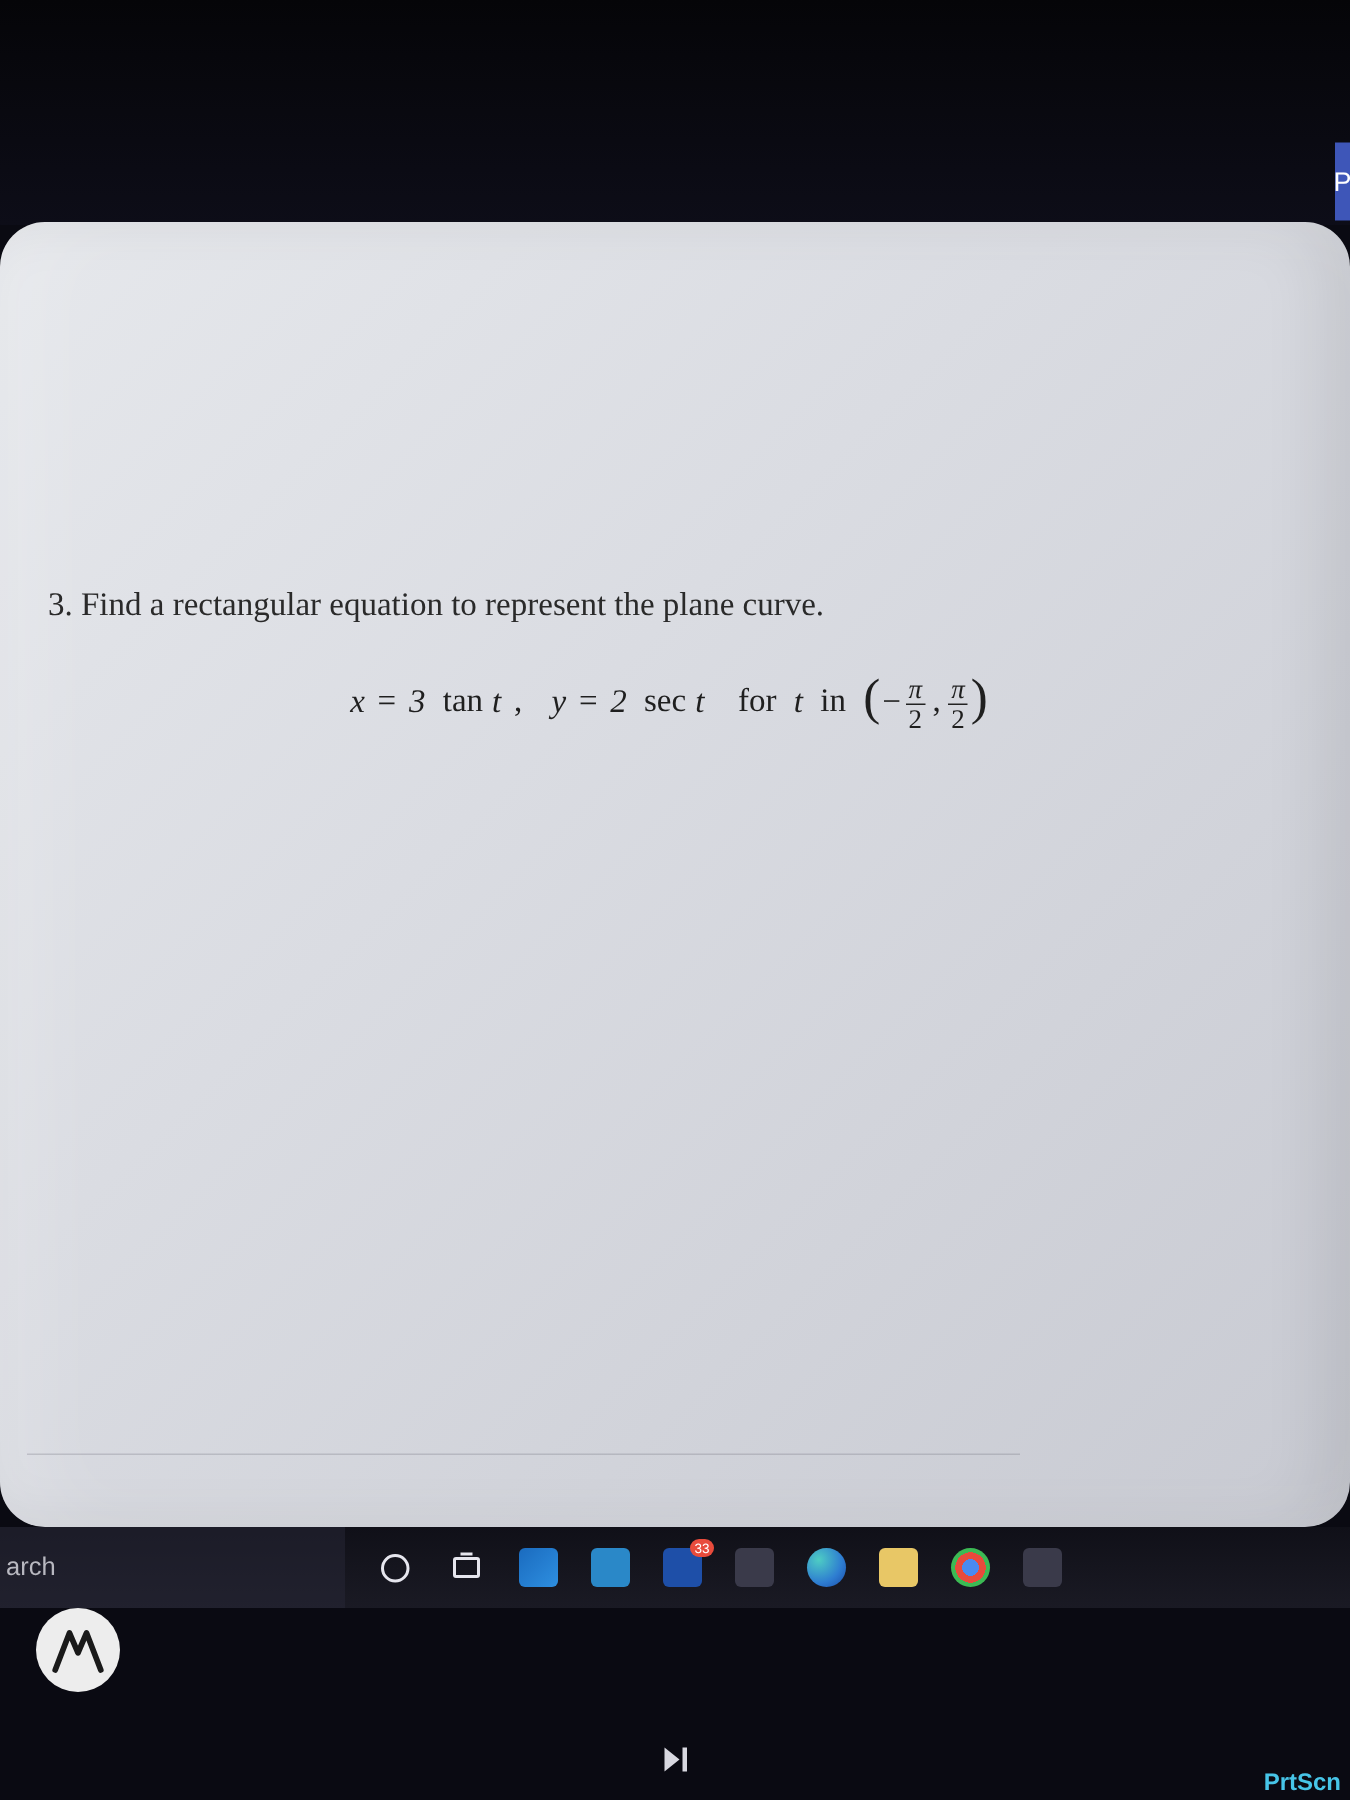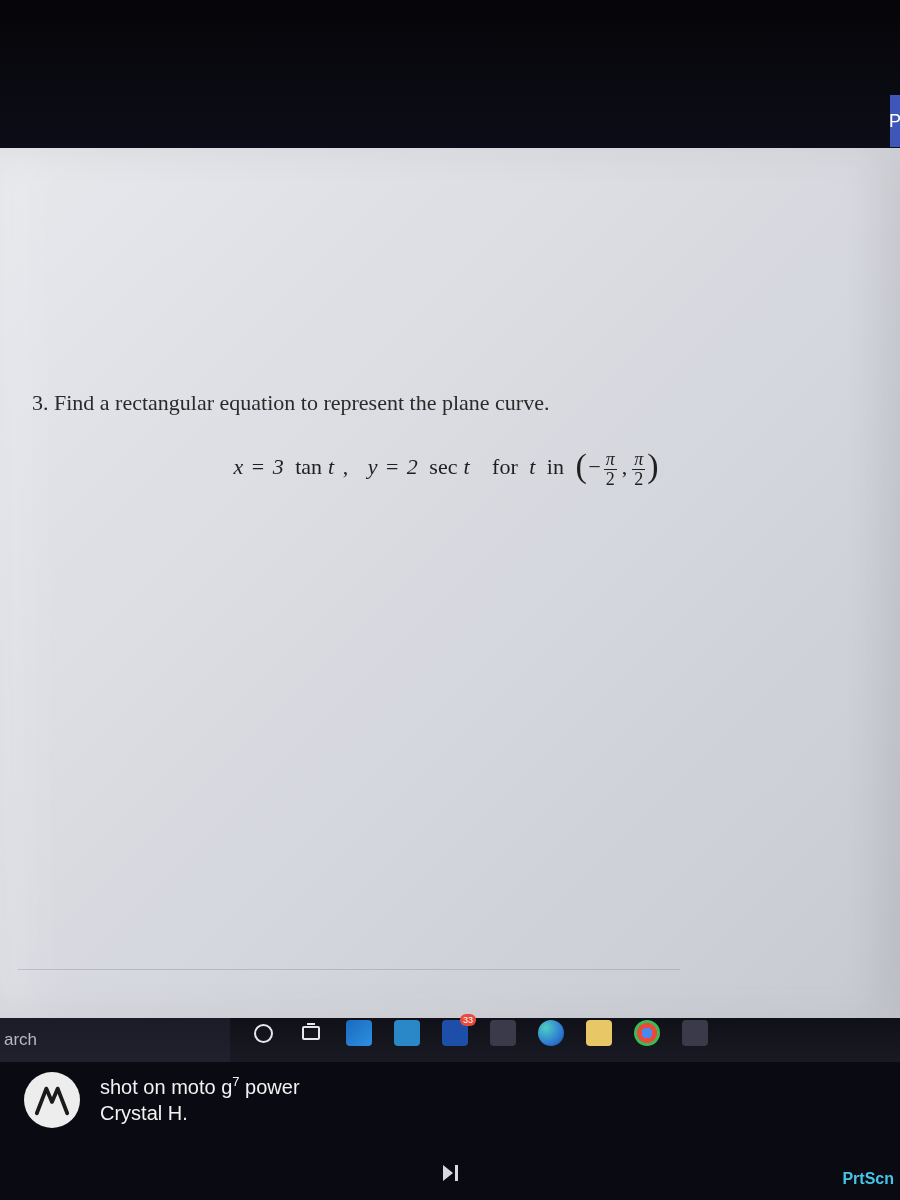--- a/index.html
+++ b/index.html
@@ -38,20 +38,21 @@
   }
   
   .document {
     position: absolute;
     top: 148px;
     left: 0;
     right: 0;
     height: 870px;
     background: linear-gradient(135deg, #e6e8ec 0%, #dadce2 40%, #c8cad2 100%);
     box-shadow: inset 30px 0 50px rgba(255,255,255,0.15), inset -20px 0 40px rgba(0,0,0,0.08);
+    border-radius: 30px;
   }
   
   .doc-content {
     position: absolute;
     top: 242px;
     left: 32px;
     right: 40px;
   }
   
   .problem-text {
@@ -98,24 +99,24 @@
     bottom: 48px;
     height: 1px;
     background: rgba(100,100,110,0.25);
   }
   
   .taskbar {
     position: absolute;
     top: 1018px;
     left: 0;
     right: 0;
-    height: 44px;
+    height: 54px;
     background: linear-gradient(to bottom, #101018, #1a1a24);
     display: flex;
-    align-items: flex-start;
+    align-items: center;
     gap: 18px;
     padding-left: 0;
     font-family: 'Segoe UI', Arial, sans-serif;
   }
   
   .search-box {
     color: #b8b8c0;
     font-size: 17px;
     padding-left: 4px;
     width: 230px;
@@ -166,21 +167,21 @@
     border-radius: 50%;
     display: flex; align-items: center; justify-content: center;
   }
   .moto-logo svg { width: 38px; height: 38px; }
   
   .wm-text { font-size: 20px; line-height: 1.3; }
   .wm-text .sup { font-size: 13px; vertical-align: super; }
   
   .prtscn {
     position: absolute;
-    bottom: 12px;
+    bottom: 2px;
     right: 6px;
     font-family: Arial, sans-serif;
     font-size: 16px;
     font-weight: 600;
     color: #47c5e8;
   }
   
   .seek-handle {
     position: absolute;
     bottom: 14px;
@@ -265,26 +266,20 @@
       </div>
     <div class="tb-spacer"></div>
   </div>
 
   <div class="watermark">
     <div class="moto-logo">
       <svg viewBox="0 0 100 100">
           <path d="M10 85 L35 20 L50 55 L65 20 L90 85" fill="none" stroke="#1a1a1a" stroke-width="10" stroke-linejoin="round" stroke-linecap="round"></path>
         </svg>
     </div>
-    <div class="wm-text">
-      <div>
-        <span>shot on moto g</span><span class="sup">7</span><span> power</span>
-      </div>
-      <div>Crystal H.</div>
-    </div>
   </div>
 
   <div class="seek-handle">
     <div class="triangle-r"></div>
       <div class="bar-r"></div>
   </div>
 
   <div class="prtscn">PrtScn</div>
 
 </div>

